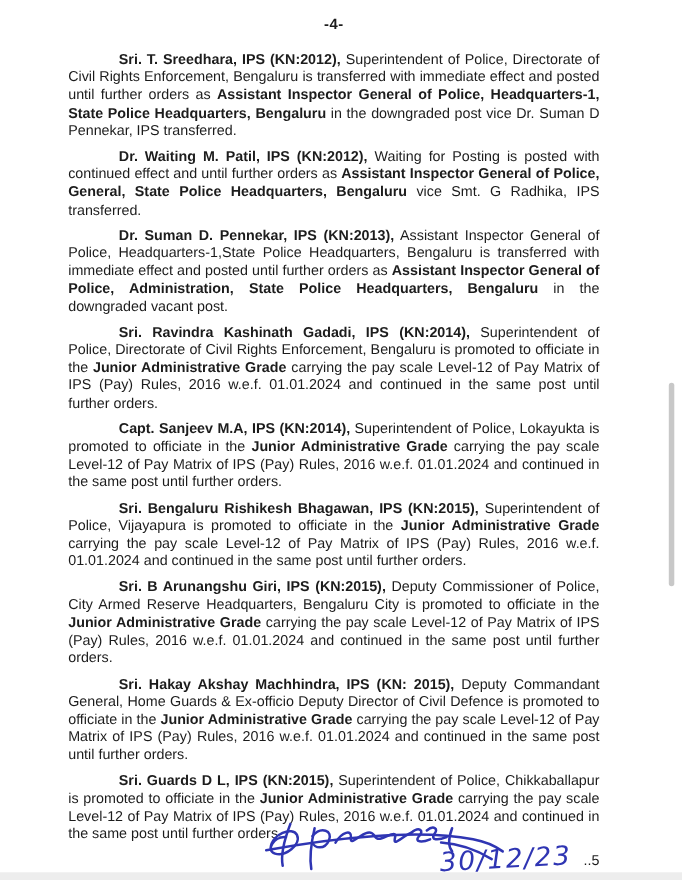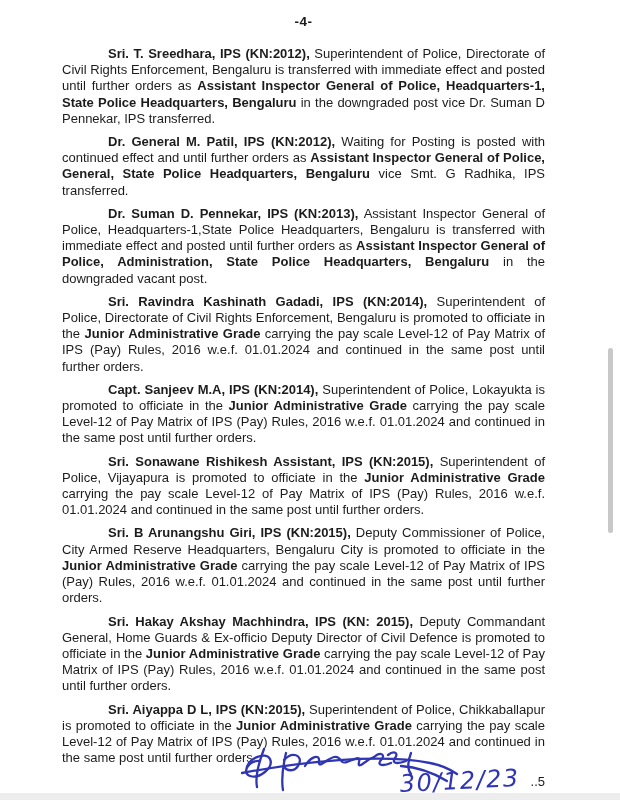--- a/index.html
+++ b/index.html
@@ -75,28 +75,28 @@
 </head>
 <body>
 
 <div class="page">
 
   <div class="content">
     <div class="page-num-top">-4-</div>
 
     <div>
         <p class="para"><span class="b">Sri. T. Sreedhara, IPS (KN:2012),</span><span> Superintendent of Police, Directorate of Civil Rights Enforcement, Bengaluru is transferred with immediate effect and posted until further orders as </span><span class="b">Assistant Inspector General of Police, Headquarters-1, State Police Headquarters, Bengaluru</span><span> in the downgraded post vice Dr. Suman D Pennekar, IPS transferred.</span></p>
-        <p class="para"><span class="b">Dr. General M. Patil, IPS (KN:2012),</span><span> Waiting for Posting is posted with continued effect and until further orders as </span><span class="b">Assistant Inspector General of Police, General, State Police Headquarters, Bengaluru</span><span> vice Smt. G Radhika, IPS transferred.</span></p>
+        <p class="para"><span class="b">Dr. Waiting M. Patil, IPS (KN:2012),</span><span> Waiting for Posting is posted with continued effect and until further orders as </span><span class="b">Assistant Inspector General of Police, General, State Police Headquarters, Bengaluru</span><span> vice Smt. G Radhika, IPS transferred.</span></p>
         <p class="para"><span class="b">Dr. Suman D. Pennekar, IPS (KN:2013),</span><span> Assistant Inspector General of Police, Headquarters-1,State Police Headquarters, Bengaluru is transferred with immediate effect and posted until further orders as </span><span class="b">Assistant Inspector General of Police, Administration, State Police Headquarters, Bengaluru</span><span> in the downgraded vacant post.</span></p>
         <p class="para"><span class="b">Sri. Ravindra Kashinath Gadadi, IPS (KN:2014),</span><span> Superintendent of Police, Directorate of Civil Rights Enforcement, Bengaluru is promoted to officiate in the </span><span class="b">Junior Administrative Grade</span><span> carrying the pay scale Level-12 of Pay Matrix of IPS (Pay) Rules, 2016 w.e.f. 01.01.2024 and continued in the same post until further orders.</span></p>
         <p class="para"><span class="b">Capt. Sanjeev M.A, IPS (KN:2014),</span><span> Superintendent of Police, Lokayukta is promoted to officiate in the </span><span class="b">Junior Administrative Grade</span><span> carrying the pay scale Level-12 of Pay Matrix of IPS (Pay) Rules, 2016 w.e.f. 01.01.2024 and continued in the same post until further orders.</span></p>
-        <p class="para"><span class="b">Sri. Sonawane Rishikesh Assistant, IPS (KN:2015),</span><span> Superintendent of Police, Vijayapura is promoted to officiate in the </span><span class="b">Junior Administrative Grade</span><span> carrying the pay scale Level-12 of Pay Matrix of IPS (Pay) Rules, 2016 w.e.f. 01.01.2024 and continued in the same post until further orders.</span></p>
+        <p class="para"><span class="b">Sri. Bengaluru Rishikesh Bhagawan, IPS (KN:2015),</span><span> Superintendent of Police, Vijayapura is promoted to officiate in the </span><span class="b">Junior Administrative Grade</span><span> carrying the pay scale Level-12 of Pay Matrix of IPS (Pay) Rules, 2016 w.e.f. 01.01.2024 and continued in the same post until further orders.</span></p>
         <p class="para"><span class="b">Sri. B Arunangshu Giri, IPS (KN:2015),</span><span> Deputy Commissioner of Police, City Armed Reserve Headquarters, Bengaluru City is promoted to officiate in the </span><span class="b">Junior Administrative Grade</span><span> carrying the pay scale Level-12 of Pay Matrix of IPS (Pay) Rules, 2016 w.e.f. 01.01.2024 and continued in the same post until further orders.</span></p>
         <p class="para"><span class="b">Sri. Hakay Akshay Machhindra, IPS (KN: 2015),</span><span> Deputy Commandant General, Home Guards &amp; Ex-officio Deputy Director of Civil Defence is promoted to officiate in the </span><span class="b">Junior Administrative Grade</span><span> carrying the pay scale Level-12 of Pay Matrix of IPS (Pay) Rules, 2016 w.e.f. 01.01.2024 and continued in the same post until further orders.</span></p>
-        <p class="para"><span class="b">Sri. Aiyappa D L, IPS (KN:2015),</span><span> Superintendent of Police, Chikkaballapur is promoted to officiate in the </span><span class="b">Junior Administrative Grade</span><span> carrying the pay scale Level-12 of Pay Matrix of IPS (Pay) Rules, 2016 w.e.f. 01.01.2024 and continued in the same post until further orders.</span></p>
+        <p class="para"><span class="b">Sri. Guards D L, IPS (KN:2015),</span><span> Superintendent of Police, Chikkaballapur is promoted to officiate in the </span><span class="b">Junior Administrative Grade</span><span> carrying the pay scale Level-12 of Pay Matrix of IPS (Pay) Rules, 2016 w.e.f. 01.01.2024 and continued in the same post until further orders.</span></p>
       </div>
 
     <div class="page-num-bottom">..5</div>
   </div>
 
   <div class="signature">
     <svg viewBox="0 0 300 60" xmlns="http://www.w3.org/2000/svg">
 
       <path class="sig-stroke" d="M16 31 C17 18 36 11 40 19 C44 28 29 39 20 36 C11 33 19 20 30 21"></path>
 

